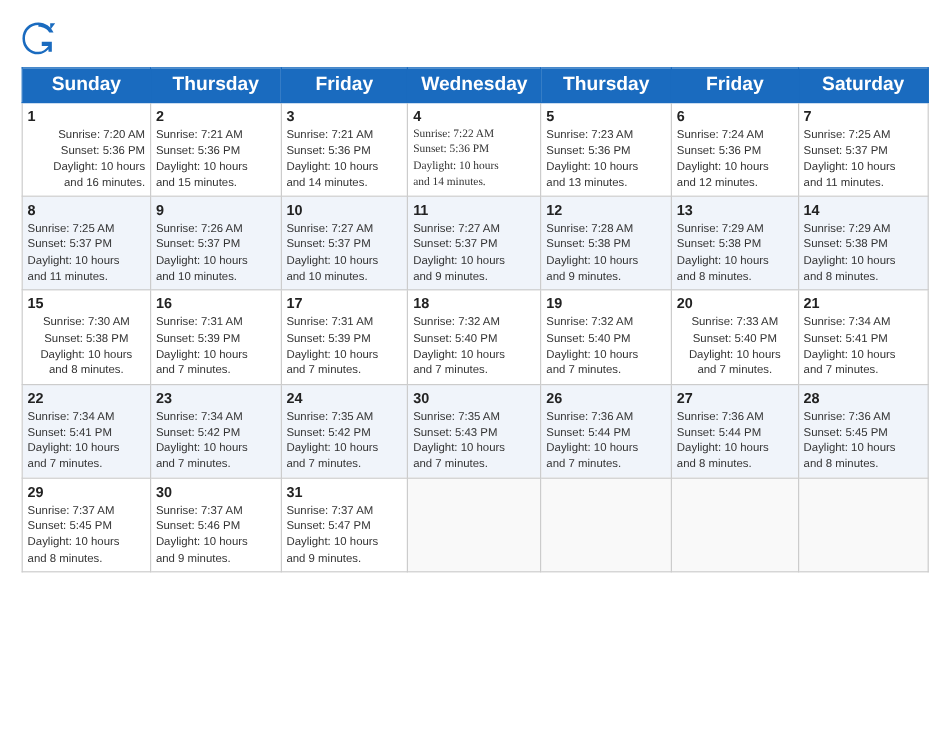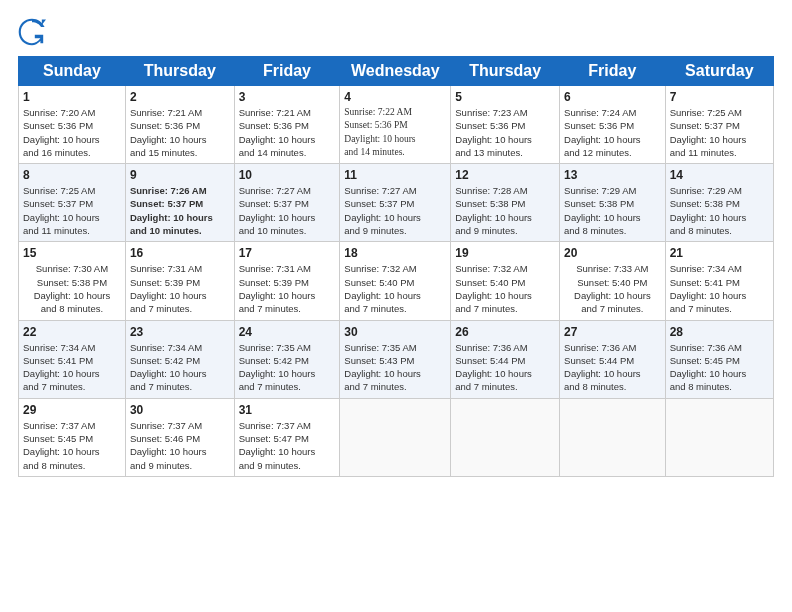--- a/index.html
+++ b/index.html
@@ -123,21 +123,21 @@
           <th>Wednesday</th>
           <th>Thursday</th>
           <th>Friday</th>
           <th>Saturday</th>
         </tr>
     </thead>
     <tbody id="calendar-body">
     <tr>
           <td>
             <span class="day-num">1</span>
-            <div class="day-info" style="white-space: pre-line;">Sunrise: 7:20 AM
+            <div class="day-info" style="white-space: pre-line; text-align: right;">Sunrise: 7:20 AM
 Sunset: 5:36 PM
 Daylight: 10 hours
 and 16 minutes.</div>
           </td>
           <td>
             <span class="day-num">2</span>
             <div class="day-info" style="white-space: pre-line;">Sunrise: 7:21 AM
 Sunset: 5:36 PM
 Daylight: 10 hours
 and 15 minutes.</div>
@@ -181,21 +181,21 @@
         <tr>
           <td>
             <span class="day-num">8</span>
             <div class="day-info" style="white-space: pre-line;">Sunrise: 7:25 AM
 Sunset: 5:37 PM
 Daylight: 10 hours
 and 11 minutes.</div>
           </td>
           <td>
             <span class="day-num">9</span>
-            <div class="day-info" style="white-space: pre-line; font-weight: bold;">Sunrise: 7:26 AM
+            <div class="day-info" style="white-space: pre-line;">Sunrise: 7:26 AM
 Sunset: 5:37 PM
 Daylight: 10 hours
 and 10 minutes.</div>
           </td>
           <td>
             <span class="day-num">10</span>
             <div class="day-info" style="white-space: pre-line;">Sunrise: 7:27 AM
 Sunset: 5:37 PM
 Daylight: 10 hours
 and 10 minutes.</div>

